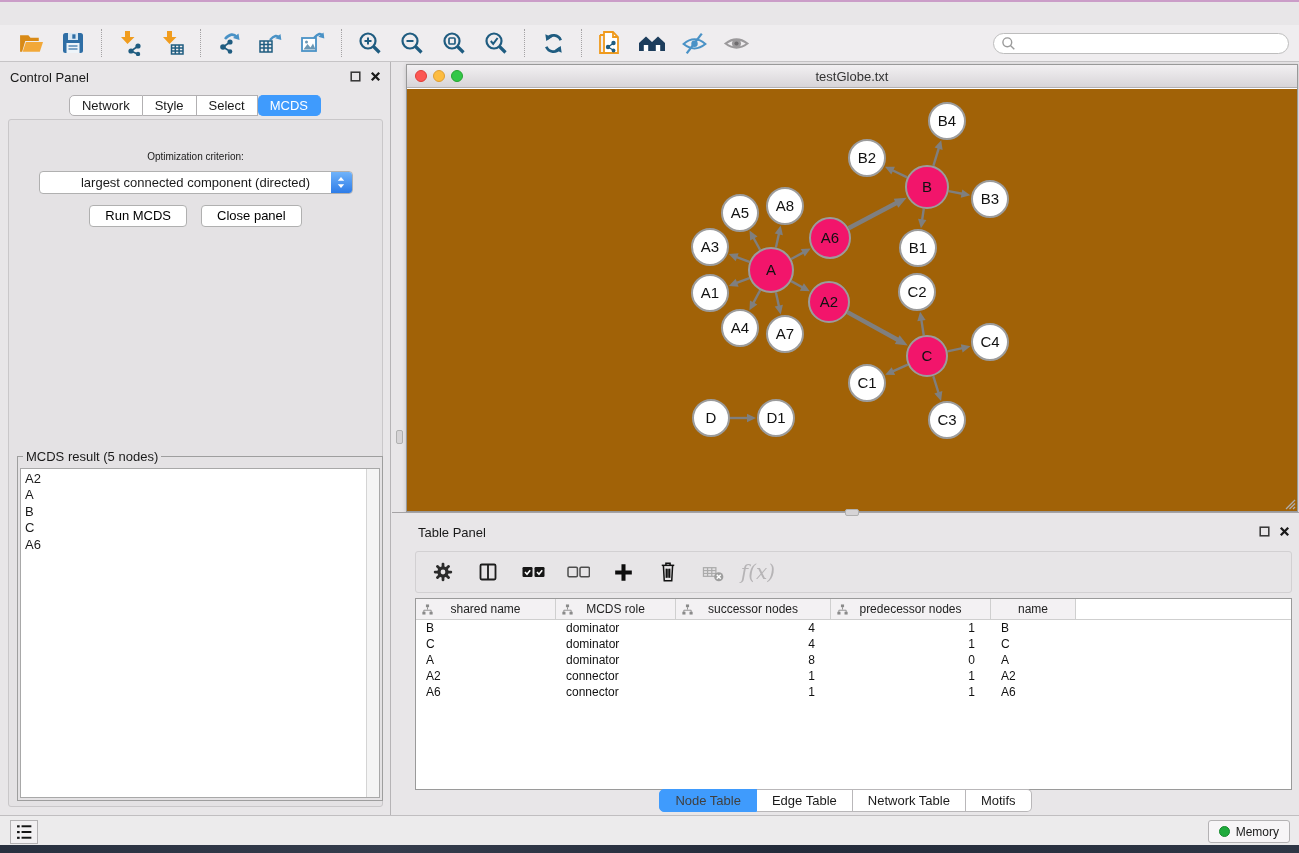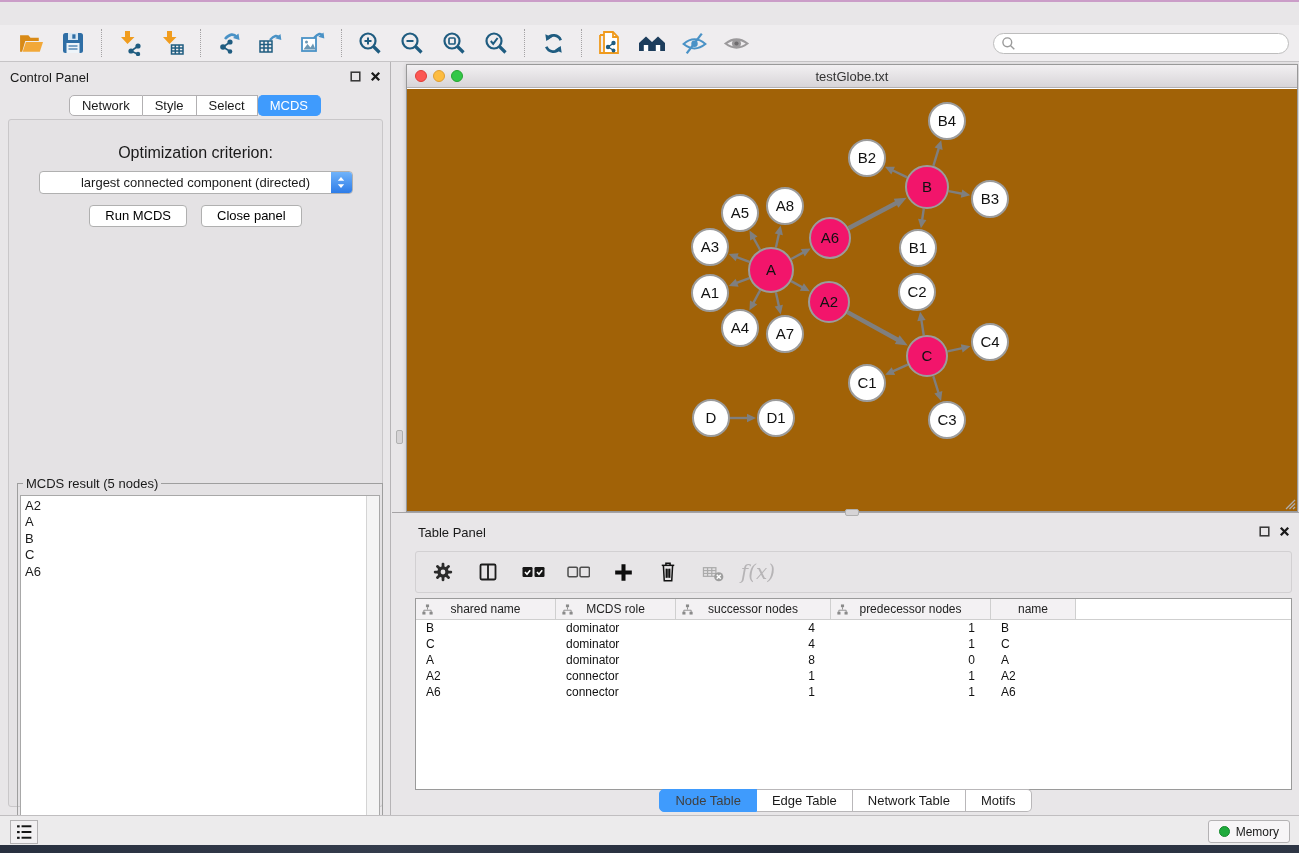--- a/index.html
+++ b/index.html
@@ -33,33 +33,33 @@
   .panel-title { position:absolute; left:10px; top:8px; font-size:13px; }
   .win-btns { position:absolute; right:9px; top:9px; display:flex; gap:9px; align-items:center; }
   #cp-tabs { position:absolute; left:0; top:33px; width:100%; display:flex; justify-content:center; }
   .seg-tab { height:21px; line-height:20px; padding:0 12px; background:#fff; border:1px solid #b2b0b2;
              border-left:none; font-size:13px; cursor:default; }
   .seg-tab:first-child { border-left:1px solid #b2b0b2; border-radius:5px 0 0 5px; }
   .seg-tab:last-child { border-radius:0 5px 5px 0; }
   .seg-tab.active { background:#3f9bfd; border-color:#3f9bfd; color:#fff; border-radius:5px; }
   #cp-body { position:absolute; left:8px; top:57px; width:375px; height:688px;
              background:#e4e2e4; border:1px solid #c9c7c9; border-radius:3px; }
-  #opt-label { margin-top:24px; text-align:center; font-size:16px; }
+  #opt-label { margin-top:31px; text-align:center; font-size:10px; }
   #opt-select { position:relative; margin:9px auto 0; width:314px; height:23px; background:#fff;
                 border:1px solid #b0b0b0; border-radius:4px; cursor:default; }
   #opt-select .val { display:block; line-height:21px; padding-left:0; font-size:13px;
                      white-space:nowrap; overflow:hidden;text-align:center; }
   #opt-stepper { position:absolute; right:0; top:0; width:21px; height:21px;
                  background:linear-gradient(#70b3fa,#2d7ce8); border-radius:0 3px 3px 0;
                  display:flex; align-items:center; justify-content:center; }
   #cp-buttons { display:flex; justify-content:center; gap:14px; margin-top:11px; }
   .cp-btn { height:22px; padding:0 15px; background:#fff; border:1px solid #b0b0b0; border-radius:4px;
             font-size:13px; line-height:20px; cursor:default; }
   #mcds-fieldset { position:absolute; left:8px; top:336px; width:366px; height:345px;
-                   border:1px solid #9e9e9e;margin-top:27px; }
+                   border:1px solid #9e9e9e; }
   #mcds-legend { position:absolute; top:-8px; left:5px; background:#e4e2e4; padding:0 3px; font-size:13px; }
   #mcds-list { position:absolute; left:2px; right:2px; top:11px; bottom:2px; background:#fff;
                border:1px solid #a8a8a8; }
   #mcds-scroll { position:absolute; right:0; top:0; bottom:0; width:13px; background:#f4f4f4;
                  border-left:1px solid #d4d4d4; }
   #mcds-items { padding:2px 0 0 4px; }
   #mcds-items li { list-style:none; font-size:13px; line-height:16.4px; }
 
   
   #network-area { position:absolute; left:392px; top:62px; width:907px; height:450px; background:#e8e6e8; }

